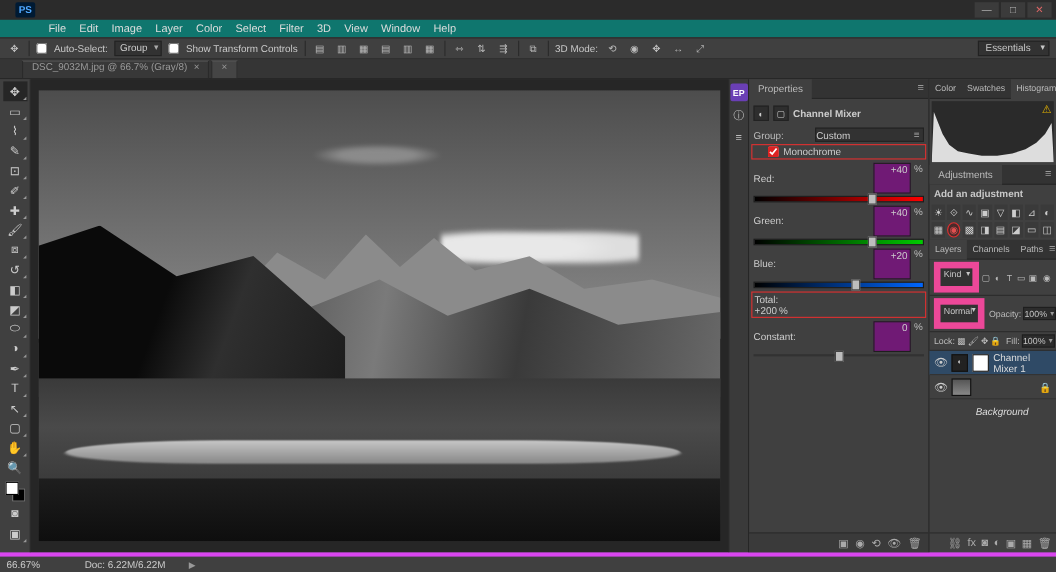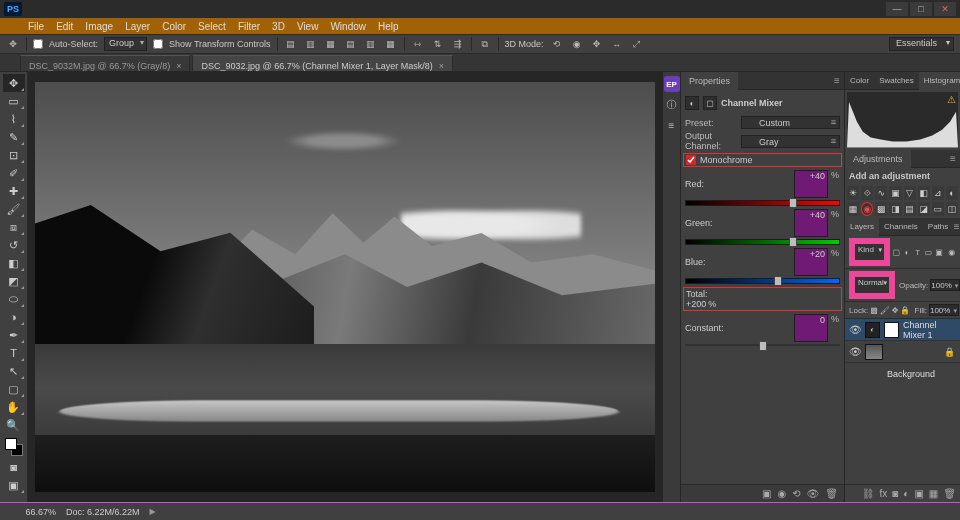--- a/index.html
+++ b/index.html
@@ -1,38 +1,38 @@
 <!DOCTYPE html>
 <html><head>
 <meta charset="utf-8">
 <style>
   * { box-sizing: border-box; margin: 0; padding: 0; font-family: "Segoe UI", Tahoma, sans-serif; }
   body { width: 960px; height: 520px; background:#3a3a3a; color:#c8c8c8; font-size:10px; overflow:hidden; position:relative; }
   
   .titlebar { height:18px; background:#2b2b2b; display:flex; align-items:center; padding:0 4px; }
-  .titlebar .logo { width:18px; height:14px; background:#001a33; color:#4fa8ff; display:flex;align-items:center;justify-content:center;font-weight:bold;font-size:9px;border-radius:2px; margin-right:6px;}
+  .titlebar .logo { width:18px; height:14px; background:#001a33; color:#4fa8ff; display:flex;align-items:center;justify-content:center;font-weight:bold;font-size:9px;border-radius:2px; margin-right:6px;margin-left:10px;}
   .titlebar .wbtns { margin-left:auto; display:flex; gap:2px;}
   .titlebar .wbtn { width:22px; height:14px; background:#3b3b3b; color:#bbb; display:flex;align-items:center;justify-content:center;font-size:9px;}
   .titlebar .wbtn.close{color:#d66;}
   
-  .menubar { height:16px; background:#a16207; display:flex; align-items:center; padding-left:28px; gap:12px; font-size:10px; color:#ddd;}
+  .menubar { height:16px; background:#0f766e; display:flex; align-items:center; padding-left:44px; gap:12px; font-size:10px; color:#ddd;}
   .menubar span{cursor:default;}
   
   .optbar { height:20px; background:#404040; border-top:1px solid #2a2a2a; border-bottom:1px solid #2a2a2a; display:flex; align-items:center; padding:0 6px; gap:6px; font-size:9px;}
   .optbar .sep{ width:1px; height:14px; background:#2a2a2a;}
   .optbar .ic{ width:14px;height:14px;display:flex;align-items:center;justify-content:center;color:#bbb;}
   .optbar .sel{ height:14px;background:#323232;border:1px solid #222;padding:0 12px 0 4px;position:relative;color:#ccc;}
   .optbar .sel:after{content:"▾";position:absolute;right:2px;top:0;font-size:8px;color:#aaa;}
   .optbar input[type=checkbox]{accent-color:#888;width:10px;height:10px;}
   .optbar .spacer{flex:1;}
   .optbar .ess{height:14px;background:#323232;border:1px solid #222;padding:0 16px 0 6px;position:relative;}
   .optbar .ess:after{content:"▾";position:absolute;right:3px;top:0;font-size:8px;}
   
   .doctabs{height:18px;background:#353535;border-bottom:1px solid #262626;display:flex;align-items:flex-end;padding-left:20px;}
-  .doctab{height:16px;padding:0 8px;margin-right:2px;background:#454545;border-top:1px solid #555;border-left:1px solid #2a2a2a;border-right:1px solid #2a2a2a;display:flex;align-items:flex-end;gap:6px;font-size:9px;color:#ccc;}
+  .doctab{height:16px;padding:0 8px;margin-right:2px;background:#454545;border-top:1px solid #555;border-left:1px solid #2a2a2a;border-right:1px solid #2a2a2a;display:flex;align-items:flex-start;gap:6px;font-size:9px;color:#ccc;}
   .doctab.inactive{background:#383838;color:#999;}
   .doctab .x{color:#999;font-size:9px;}
   
   .main{display:flex;height:calc(520px - 18px - 16px - 20px - 18px - 18px);}
   .tools{width:28px;background:#404040;border-right:1px solid #2a2a2a;display:flex;flex-direction:column;align-items:center;padding-top:2px;gap:0;}
   .tool{width:22px;height:18px;display:flex;align-items:center;justify-content:center;color:#ccc;font-size:11px;position:relative;}
   .tool.sel{background:#262626;}
   .tool .tri{position:absolute;right:1px;bottom:1px;width:0;height:0;border-left:3px solid transparent;border-bottom:3px solid #999;}
   .fgbg{width:22px;height:22px;position:relative;margin-top:2px;}
   .fgbg .fg{position:absolute;left:2px;top:2px;width:12px;height:12px;background:#fff;border:1px solid #000;}
@@ -58,24 +58,24 @@
   .panel-tabs{height:18px;background:#333;display:flex;align-items:center;border-bottom:1px solid #262626;}
   .ptab{padding:0 8px;height:18px;display:flex;align-items:center;font-size:9px;color:#bbb;}
   .ptab.act{background:#404040;}
   .ptab.sm{padding:0 5px;font-size:8px;}
   .pmenu{margin-left:auto;width:14px;text-align:center;color:#999;}
   .panel-body{padding:4px;font-size:9px;color:#ccc;}
   .prop-head{display:flex;align-items:center;gap:4px;padding:2px 0 4px 0;}
   .prop-head .ic2{width:14px;height:14px;background:#2e2e2e;border:1px solid #222;display:flex;align-items:center;justify-content:center;font-size:8px;}
   .row{display:flex;align-items:center;margin:2px 0;gap:4px;}
   .row label{width:52px;color:#bbb;}
-  .dd{flex:1;height:13px;background:#323232;border:1px solid #222;position:relative;padding-left:17px;line-height:12px;}
+  .dd{flex:1;height:13px;background:#323232;border:1px solid #222;position:relative;padding-left:0;line-height:12px;}
   .dd:after{content:"≡";position:absolute;right:3px;top:-1px;font-size:9px;color:#aaa;}
   .hl-red{border:1px solid #e03030;padding:1px 2px;margin:2px -2px;}
-  .chkrow{display:flex;align-items:flex-start;gap:4px;}
+  .chkrow{display:flex;align-items:flex-start;gap:4px;margin-left:12px;}
   .chkrow input{accent-color:#d22;width:10px;height:10px;}
   .slider-row{margin:3px 0;}
   .slider-row .lbltop{display:flex;justify-content:space-between;align-items:center;}
   .slider-row .val{width:34px;height:28px;background:#701a75;border:1px solid #1e1e1e;text-align:right;padding-right:2px;line-height:11px;}
   .slider-row .pct{width:10px;text-align:center;color:#bbb;}
   .track{height:6px;margin-top:2px;position:relative;border:1px solid #1c1c1c;}
   .track .thumb{position:absolute;top:-3px;width:8px;height:10px;background:#bdbdbd;border:1px solid #444;transform:translateX(-50%);}
   .track.red{background:linear-gradient(90deg,#000,#f00);}
   .track.green{background:linear-gradient(90deg,#000,#0c0);}
   .track.blue{background:linear-gradient(90deg,#000,#06f);}
@@ -98,25 +98,25 @@
   .lyr-opts .sp{flex:1;}
   .lyr-opts .lbl{font-size:8px;color:#bbb;}
   .lyr-opts .pctbox{width:30px;height:12px;background:#2c2c2c;border:1px solid #1e1e1e;font-size:8px;text-align:right;padding-right:10px;line-height:11px;position:relative;}
   .lyr-opts .pctbox:after{content:"▾";position:absolute;right:1px;top:0;font-size:7px;color:#999;}
   .layer{display:flex;align-items:center;height:22px;padding:0 4px;gap:4px;border-bottom:1px solid #333;}
   .layer.sel{background:#2f4a66;}
   .layer .eye{width:12px;color:#ccc;font-size:10px;}
   .layer .thumb1{width:18px;height:16px;background:#222;border:1px solid #111;display:flex;align-items:center;justify-content:center;font-size:7px;color:#ccc;}
   .layer .mask{width:18px;height:16px;background:#fff;border:1px solid #111;}
   .layer .nm{font-size:9px;color:#ddd;}
-  .layer .nm.it{margin-top:44px;}
+  .layer .nm.it{font-style:italic;margin-top:44px;}
   .layer .lock{margin-left:auto;color:#bbb;font-size:9px;}
   .lyr-foot{margin-top:auto;height:18px;border-top:1px solid #2a2a2a;display:flex;align-items:center;justify-content:flex-end;gap:5px;padding:0 4px;color:#aaa;font-size:10px;}
   
-  .status{height:18px;background:#404040;border-top:1px solid #d946ef;display:flex;align-items:center;padding:0 6px;font-size:9px;color:#ccc;gap:10px;text-align:right;}
+  .status{height:18px;background:#404040;border-top:4px solid #d946ef;display:flex;align-items:center;padding:0 6px;font-size:9px;color:#ccc;gap:21px;}
   .status .zoom{width:50px;}
   .status .arrow{color:#999;font-size:8px;}
 </style>
 </head>
 <body>
 
 <div class="titlebar">
   <div class="logo">PS</div>
   <div class="wbtns">
     <div class="wbtn">—</div>
@@ -170,21 +170,20 @@
   <div class="spacer"></div>
   <div class="ess">Essentials</div>
 </div>
 
 <div class="doctabs">
   <div class="doctab inactive">
     <span>DSC_9032M.jpg @ 66.7% (Gray/8)</span>
     <span class="x">×</span>
   </div>
   <div class="doctab">
-    <span>DSC_9032.jpg @ 66.7% (Channel Mixer 1, Layer Mask/8)</span>
     <span class="x">×</span>
   </div>
 </div>
 
 <div class="main">
 
   <div class="tools">
     <div class="tool sel">✥<span class="tri"></span></div>
     <div class="tool">▭<span class="tri"></span></div>
     <div class="tool">⌇<span class="tri"></span></div>
@@ -238,26 +237,22 @@
       <div class="ptab act">Properties</div>
       <div class="pmenu">≡</div>
     </div>
     <div class="panel-body">
       <div class="prop-head">
         <div class="ic2">◐</div>
         <div class="ic2">▢</div>
         <span style="font-weight:bold;">Channel Mixer</span>
       </div>
       <div class="row">
-        <label>Preset:</label>
+        <label>Group:</label>
         <div class="dd">Custom</div>
-      </div>
-      <div class="row">
-        <label>Output Channel:</label>
-        <div class="dd">Gray</div>
       </div>
       <div class="hl-red">
         <div class="chkrow">
           <input type="checkbox" checked="" style="">
           <span>Monochrome</span>
         </div>
       </div>
 
       <div class="slider-row">
         <div class="lbltop">

